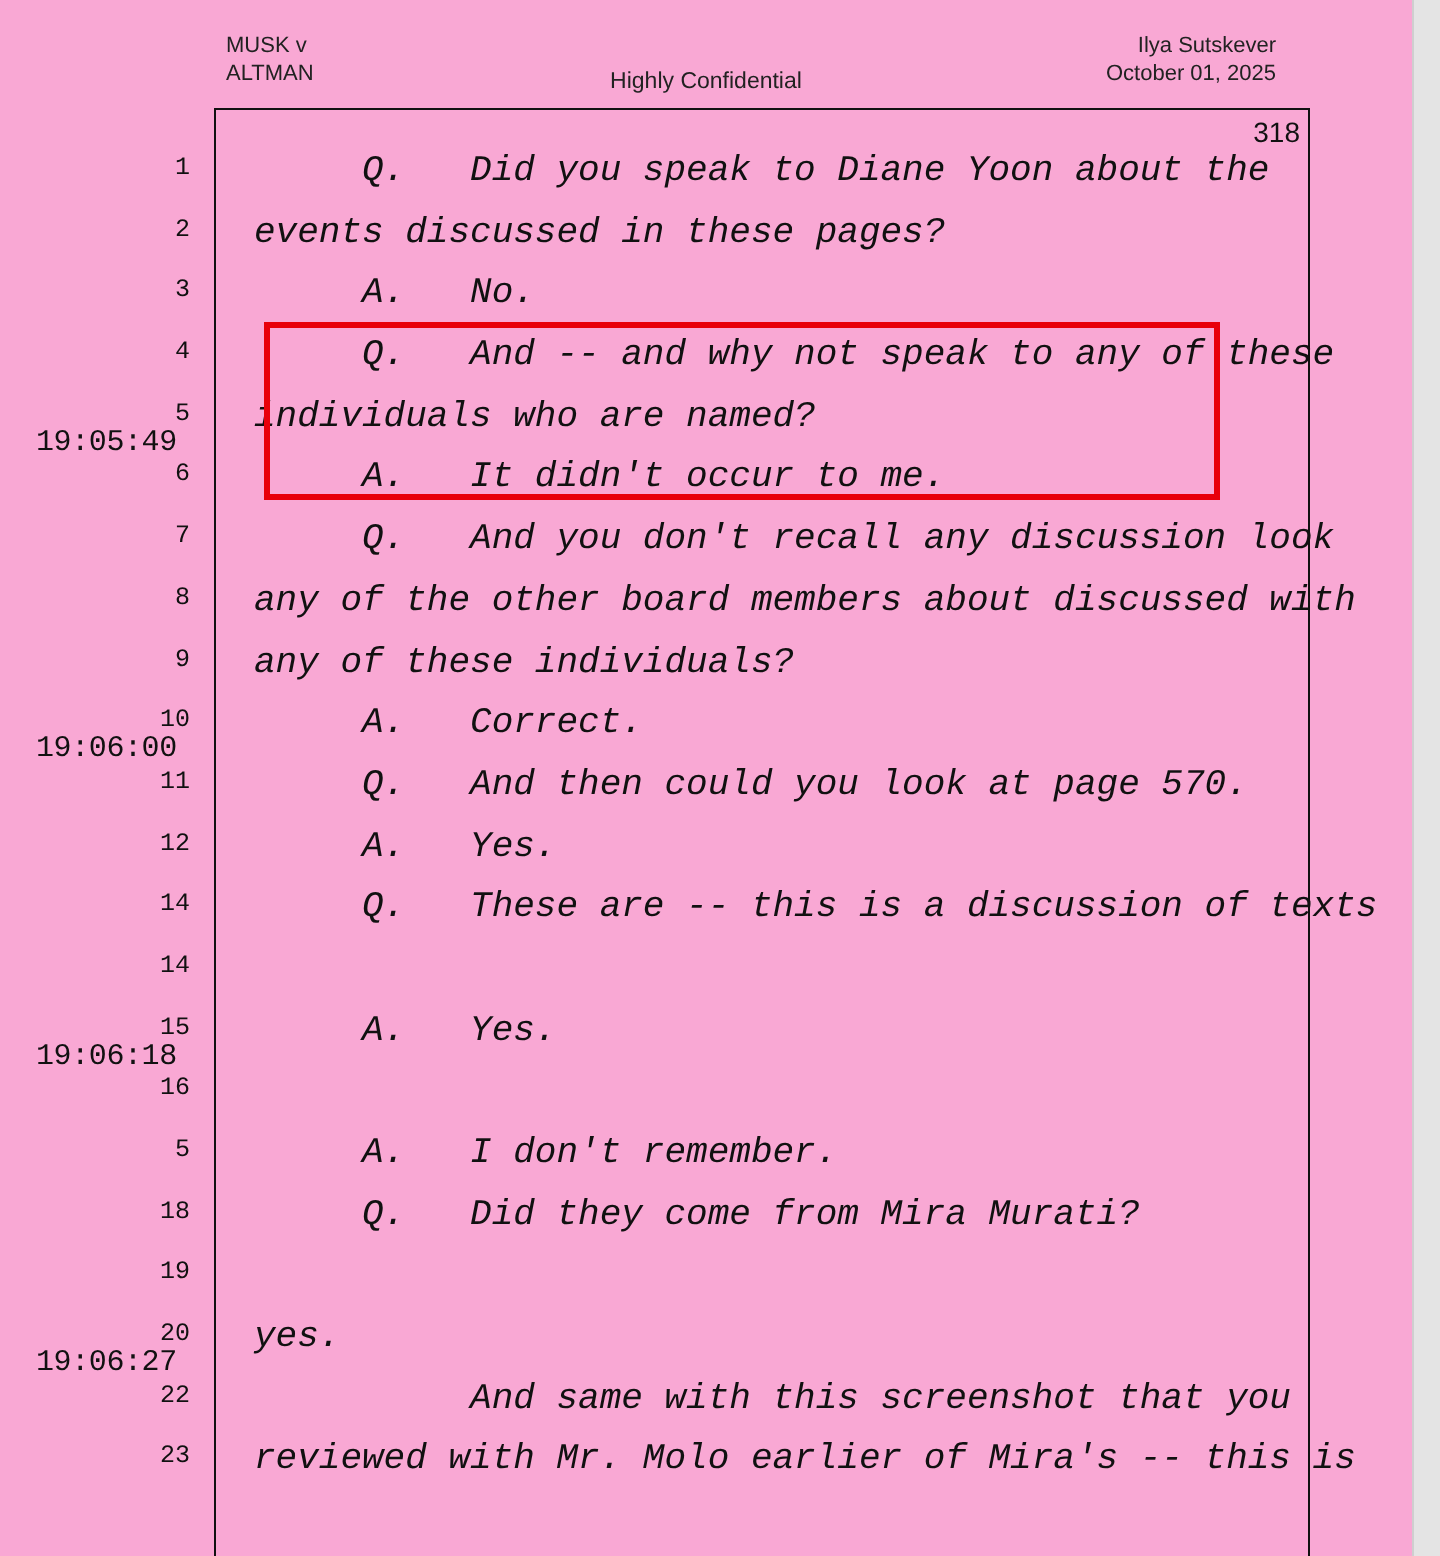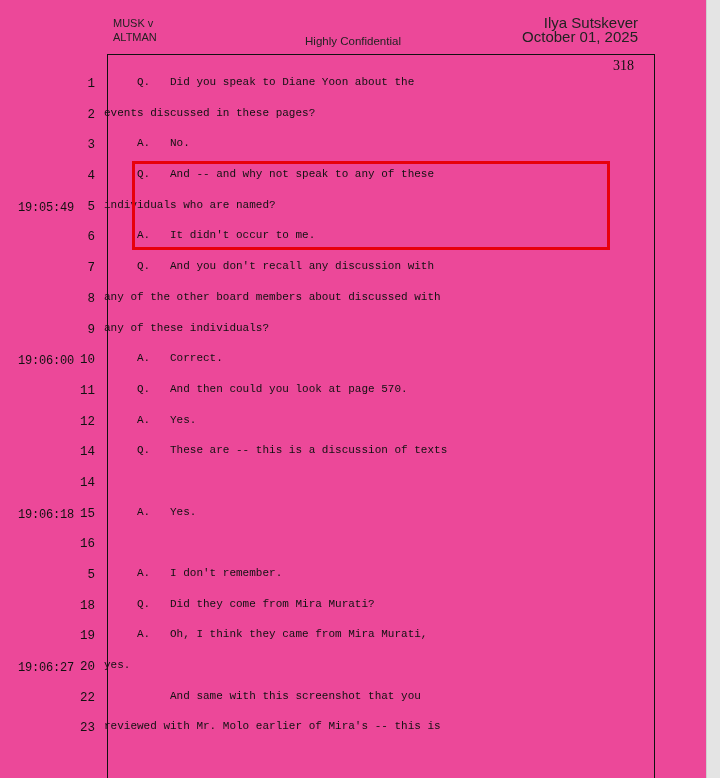--- a/index.html
+++ b/index.html
@@ -12,21 +12,21 @@
     height: 778px;
     overflow: hidden;
     font-family: "Liberation Sans", sans-serif;
   }
   .page {
     position: absolute;
     left: 0;
     top: 0;
     width: 706px;
     height: 778px;
-    background: #ec4899;
+    background: #f9a8d4;
     box-sizing: border-box;
   }
   .page-edge-right {
     position: absolute;
     left: 706px;
     top: 0;
     width: 14px;
     height: 778px;
     background: #e4e4e4;
     border-left: 1px solid #cfcfcf;
@@ -56,29 +56,29 @@
     font-family: "Liberation Sans", sans-serif;
     font-size: 11.5px;
     color: #222;
   }
   .hdr-right {
     position: absolute;
     right: 68px;
     top: 0px;
     text-align: right;
     font-family: "Liberation Sans", sans-serif;
-    font-size: 15px;
+    font-size: 11px;
     line-height: 14px;
     color: #222;
   }
   .page-number {
     position: absolute;
-    right: 72px;
+    right: 56px;
     top: 58px;
-    font-family: Liberation Serif, serif;
+    font-family: Liberation Sans, sans-serif;
     font-size: 14px;
     color: #111;
   }
   .rule-v-left {
     position: absolute;
     left: 107px;
     top: 54px;
     width: 1px;
     height: 724px;
     background: #111;
@@ -105,47 +105,48 @@
     top: 74px;
     width: 706px;
   }
   .line {
     position: relative;
     height: 30.7px;
   }
   .tstamp {
     position: absolute;
     left: 18px;
-    top: 4px;
+    top: 16px;
     width: 70px;
     text-align: left;
     font-family: "Liberation Mono", monospace;
-    font-size: 12px;
+    font-size: 15px;
     color: #111;
     letter-spacing: -0.2px;
   }
   .lnum {
     position: absolute;
     left: 62px;
     top: 3px;
     width: 33px;
     text-align: right;
     font-family: "Liberation Mono", monospace;
     font-size: 12.5px;
     color: #111;
   }
   .ltext {
     position: absolute;
-    left: 104px;
+    left: 127px;
     top: 2px;
     font-family: "Liberation Mono", monospace;
-    font-size: 11px;
+    font-size: 18px;
     color: #111;
     white-space: pre;
     letter-spacing: 0px;
+    font-style: italic;
   }
   .highlight-box {
     position: absolute;
     left: 132px;
     top: 161px;
     width: 478px;
     height: 89px;
     border: 3px solid #e8000b;
     box-sizing: border-box;
     pointer-events: none;
@@ -202,21 +203,21 @@
       <div class="ltext">individuals who are named?</div>
     </div>
     <div class="line">
       <div class="tstamp"></div>
       <div class="lnum">6</div>
       <div class="ltext">     A.   It didn't occur to me.</div>
     </div>
     <div class="line">
       <div class="tstamp"></div>
       <div class="lnum">7</div>
-      <div class="ltext">     Q.   And you don't recall any discussion with</div>
+      <div class="ltext">     Q.   And you don't recall any discussion look</div>
     </div>
     <div class="line">
       <div class="tstamp"></div>
       <div class="lnum">8</div>
       <div class="ltext">any of the other board members about discussed with</div>
     </div>
     <div class="line">
       <div class="tstamp"></div>
       <div class="lnum">9</div>
       <div class="ltext">any of these individuals?</div>
@@ -260,21 +261,20 @@
       <div class="ltext">     A.   I don't remember.</div>
     </div>
     <div class="line">
       <div class="tstamp"></div>
       <div class="lnum">18</div>
       <div class="ltext">     Q.   Did they come from Mira Murati?</div>
     </div>
     <div class="line">
       <div class="tstamp"></div>
       <div class="lnum">19</div>
-      <div class="ltext">     A.   Oh, I think they came from Mira Murati,</div>
     </div>
     <div class="line">
       <div class="tstamp">19:06:27</div>
       <div class="lnum">20</div>
       <div class="ltext">yes.</div>
     </div>
     <div class="line">
       <div class="tstamp"></div>
       <div class="lnum">22</div>
       <div class="ltext">          And same with this screenshot that you</div>

